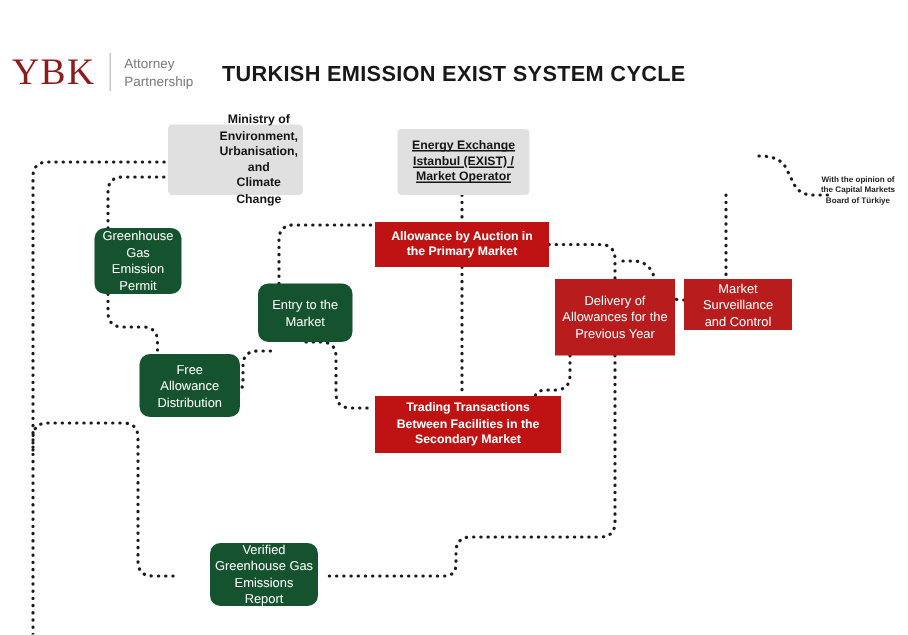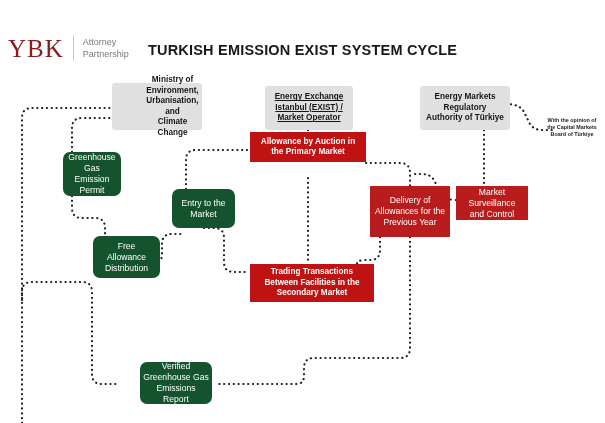--- a/index.html
+++ b/index.html
@@ -191,25 +191,20 @@
 Urbanisation, and
 Climate Change</span>
   </div>
 
   <div class="node authority" style="left:265px; top:86px; width:88px; height:44px;text-decoration:underline;">
     <span>Energy Exchange
 Istanbul (EXIST) /
 Market Operator</span>
   </div>
 
-  <div class="node authority" style="left:420px; top:86px; width:90px; height:44px;">
-    <span>Energy Markets
-Regulatory
-Authority of Türkiye</span>
-  </div>
 
   <div class="note" style="left:543px; top:117px; width:58px;">With the opinion of
 the Capital Markets
 Board of Türkiye</div>
 
   <div class="node process" style="left:43px; top:152px; width:58px; height:44px;">
     <span>Greenhouse
 Gas Emission
 Permit</span>
   </div>
@@ -218,21 +213,21 @@
     <span>Free
 Allowance
 Distribution</span>
   </div>
 
   <div class="node process" style="left:152px; top:189px; width:63px; height:39px;">
     <span>Entry to the
 Market</span>
   </div>
 
-  <div class="node market" style="left:250px; top:132px; width:116px; height:30px;text-align:center;">
+  <div class="node market" style="left:250px; top:148px; width:116px; height:30px;text-align:center;">
     <span>Allowance by Auction in
 the Primary Market</span>
   </div>
 
   <div class="node market" style="left:250px; top:264px; width:124px; height:38px;">
     <span>Trading Transactions
 Between Facilities in the
 Secondary Market</span>
   </div>
 

